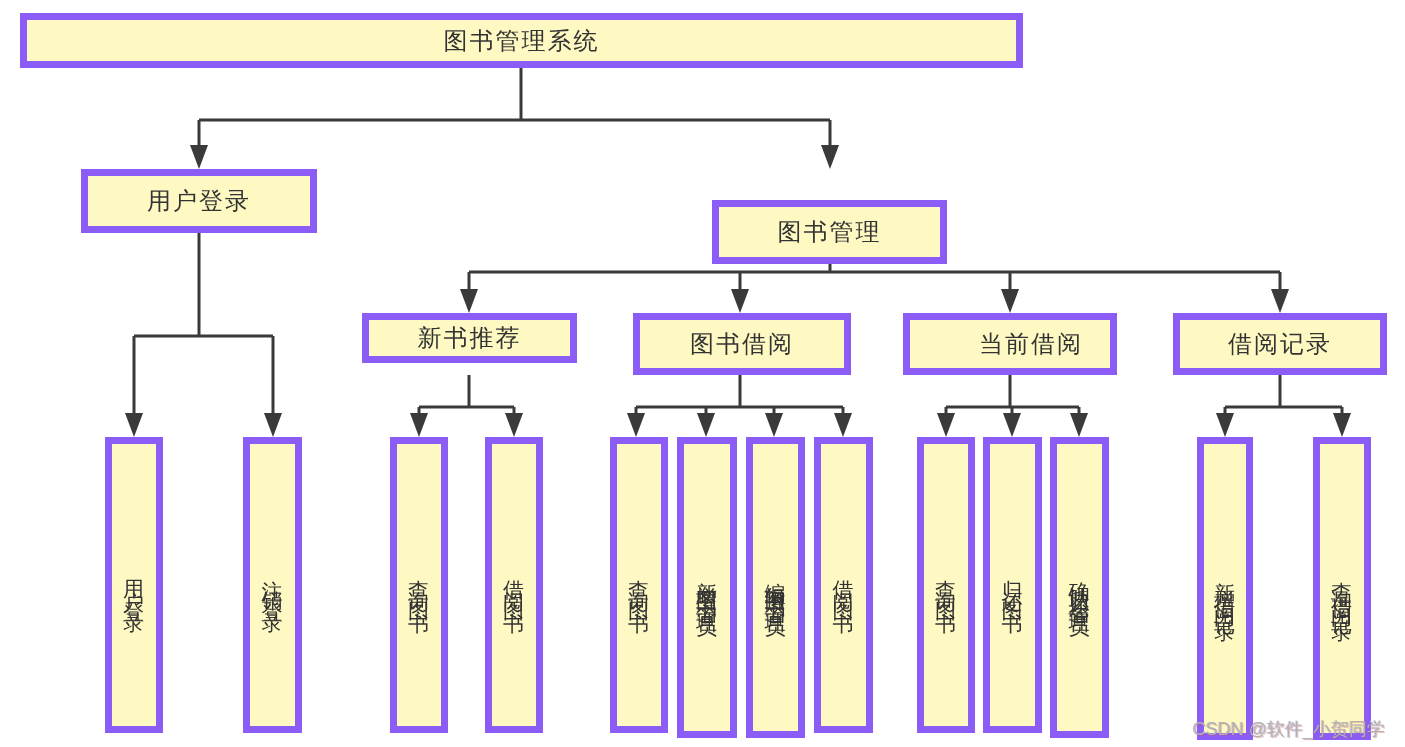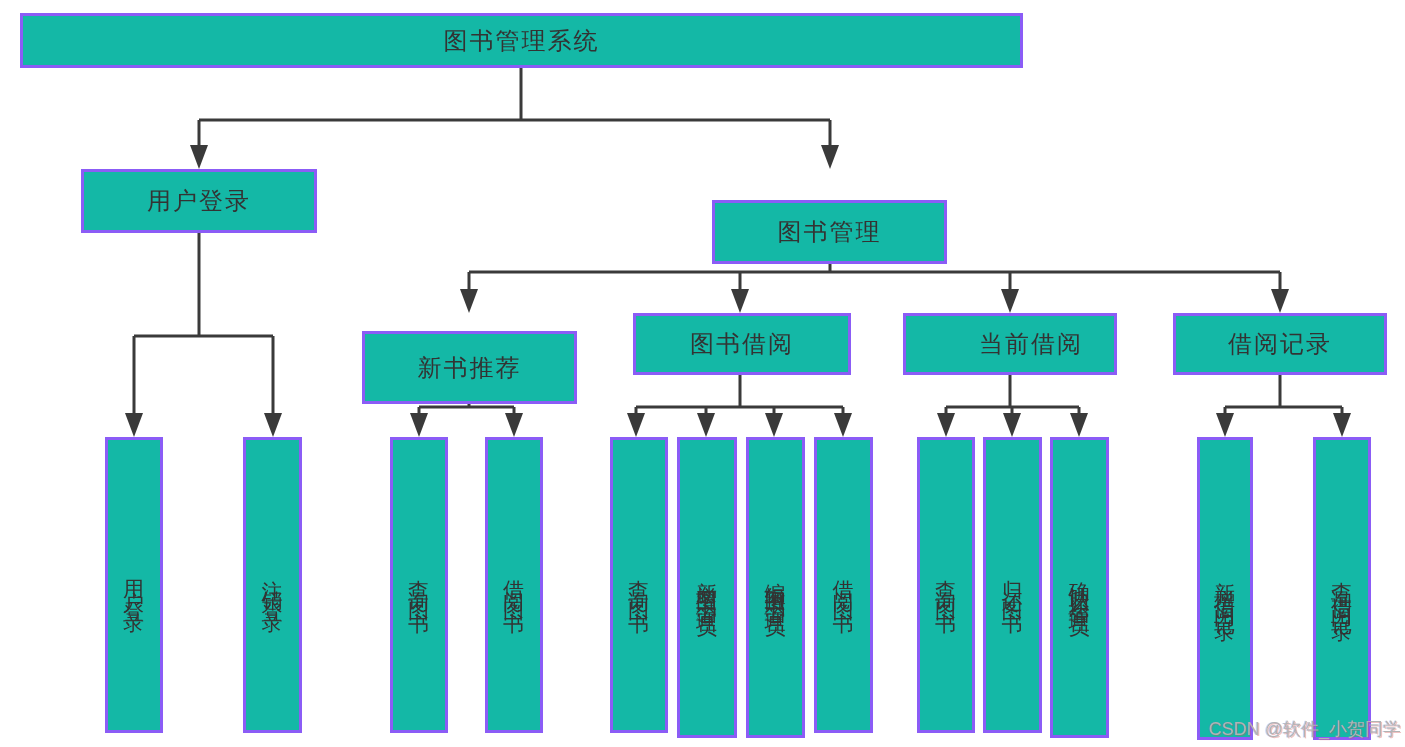--- a/index.html
+++ b/index.html
@@ -7,41 +7,41 @@
     position:relative;
     width:1405px;height:747px;
     background:#ffffff;
     font-family:"Liberation Sans","DejaVu Sans",sans-serif;
     overflow:hidden;
   }
   #connectors{position:absolute;left:0;top:0;z-index:1;}
   .box{
     position:absolute;
     box-sizing:border-box;
-    background:#14b8a6;
-    border:3px solid #8b5cf6;
+    background:#fef9c3;
+    border:7px solid #8b5cf6;
     display:flex;align-items:center;justify-content:center;
     color:#333333;
     z-index:2;
     text-align:right;
   }
   .hdr{font-size:24px;letter-spacing:2px;white-space:nowrap;}
   .leaf span{
     writing-mode:vertical-rl;
     text-orientation:mixed;
     font-size:21px;
     letter-spacing:11px;
     line-height:1;
     white-space:nowrap;
   }
   .leaf.ls6 span{letter-spacing:8px;}
   .leaf.ls9 span{letter-spacing:5px;}
   #watermark{
     position:absolute;
-    right:4px;bottom:6px;
+    right:20px;bottom:6px;
     font-size:18px;
     color:#b3b3b3;
     text-shadow:1px 1px 0 rgba(210,80,80,0.35), -1px 0 0 rgba(90,120,220,0.30);
     z-index:3;
     white-space:nowrap;
   }
 </style>
 </head>
 <body>
 
@@ -68,21 +68,21 @@
     <span>图书管理系统</span>
   </div>
 
   <div class="box hdr" style="left:81px;top:169px;width:236px;height:64px;">
     <span>用户登录</span>
   </div>
   <div class="box hdr" style="left:712px;top:169px;width:235px;height:64px;margin-top:31px;">
     <span>图书管理</span>
   </div>
 
-  <div class="box hdr" style="left:362px;top:331px;width:215px;height:73px;">
+  <div class="box hdr" style="left:362px;top:313px;width:215px;height:50px;">
     <span>新书推荐</span>
   </div>
   <div class="box hdr" style="left:633px;top:313px;width:218px;height:62px;">
     <span>图书借阅</span>
   </div>
   <div class="box hdr" style="left:903px;top:313px;width:214px;height:62px;padding-left:42px;">
     <span>当前借阅</span>
   </div>
   <div class="box hdr" style="left:1173px;top:313px;width:214px;height:62px;">
     <span>借阅记录</span>

